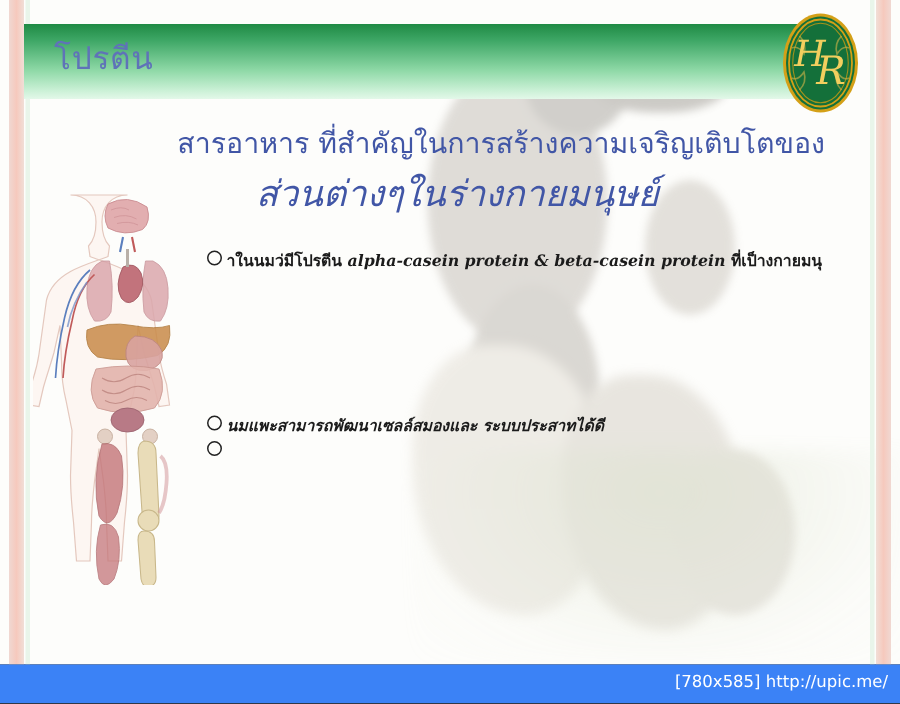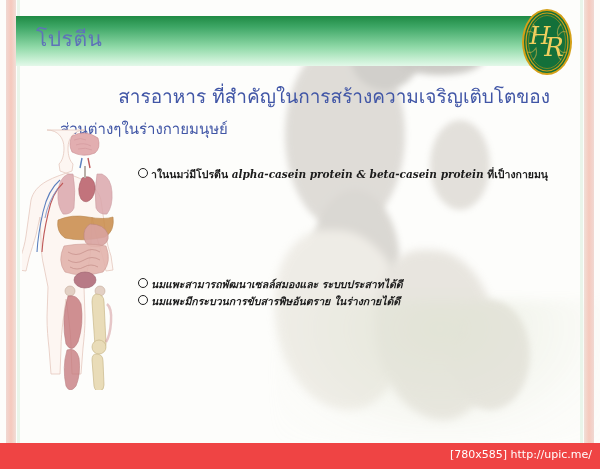--- a/index.html
+++ b/index.html
@@ -133,25 +133,27 @@
     font-size: 19px;
     line-height: 25px;
     font-family: "DejaVu Sans", "Liberation Sans", sans-serif;
     white-space: nowrap;
   }
   .heading-line2 {
     position: absolute;
     left: 60px;
     top: 117px;
     width: 490px;
+    text-align: center;
     color: #4156a6;
-    font-size: 15px;
+    font-size: 24px;
     line-height: 25px;
     font-family: "DejaVu Sans", "Liberation Sans", sans-serif;
     white-space: nowrap;
+    font-style: italic;
   }
 
   
   .bullets-top {
     position: absolute;
     left: 138px;
     top: 166px;
     width: 440px;
   }
   .bullets-bottom {
@@ -204,21 +206,21 @@
   }
   .anatomy svg { display: block; }
 
   
   .bottombar {
     position: absolute;
     left: 0;
     top: 443px;
     width: 600px;
     height: 26px;
-    background: #ef4444;
+    background: #3b82f6;
   }
   .bottombar-text {
     position: absolute;
     right: 8px;
     top: 5px;
     color: #ffffff;
     font-size: 11px;
     font-family: "DejaVu Sans", "Liberation Sans", sans-serif;
     white-space: nowrap;
   }
@@ -274,21 +276,21 @@
       <div class="bullet">
         <span class="mark"></span><span>าในนมว่มีโปรตีน </span><span class="latin">alpha-casein protein &amp; beta-casein protein</span><span> ที่เป็างกายมนุ</span>
       </div>
     </div>
 
     <div class="bullets-bottom">
       <div class="bullet">
         <span class="mark"></span><span>นมแพะสามารถพัฒนาเซลล์สมองและ ระบบประสาทได้ดี</span>
       </div>
       <div class="bullet">
-        <span class="mark"></span><span>นมแพะมีกระบวนการขับสารพิษอันตราย ในร่างกายได้ดี</span>
+        <span class="mark"></span>
       </div>
     </div>
 
     <div class="anatomy">
       <svg width="126" height="262" viewBox="0 0 126 262">
 
         <g>
 
           <path d="M63 2 c-11 0 -17 8 -17 18 c0 8 2 13 5 16 l-1 7 c-8 3 -18 6 -25 10
                    c-9 5 -14 11 -16 19 l-5 36 c-1 7 -3 14 -5 20 l-2 14 l7 1 l3 -13 c2 -7 5 -16 7 -23

